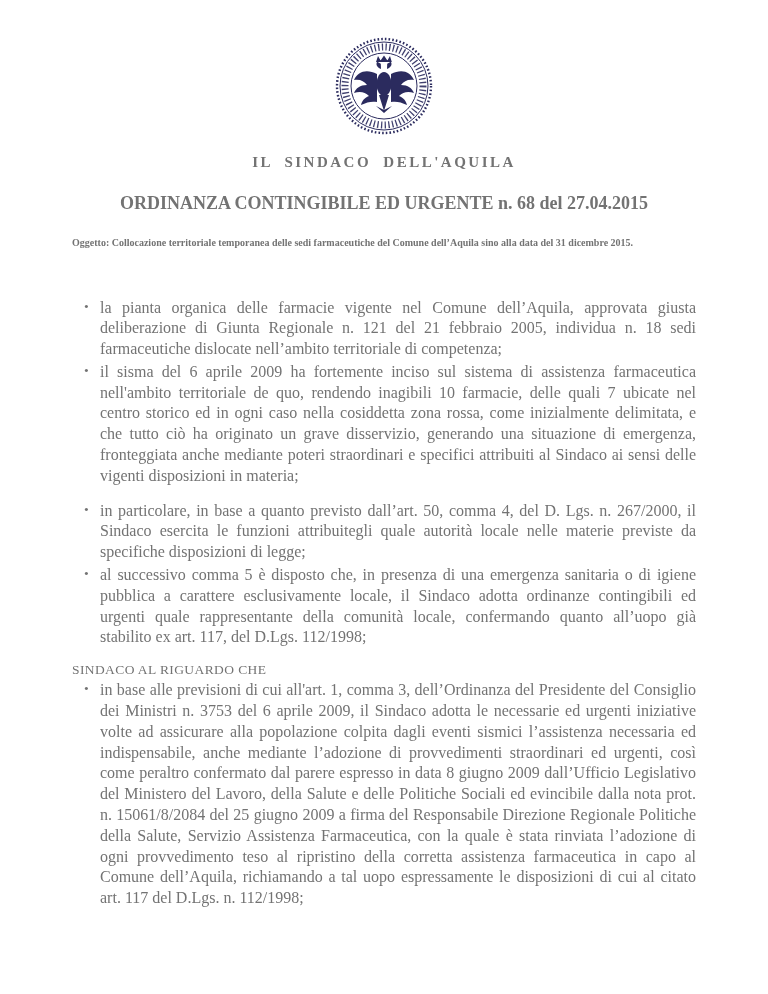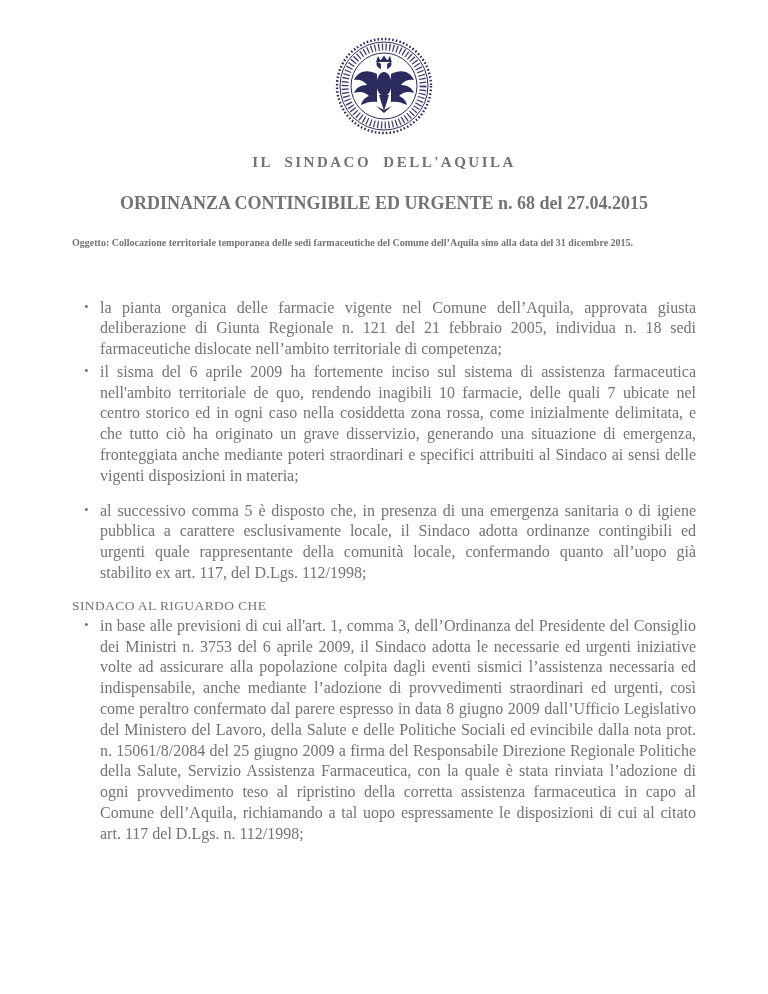--- a/index.html
+++ b/index.html
@@ -117,20 +117,21 @@
 
   <div class="section">
     <ul class="bullet-list">
       <li>la pianta organica delle farmacie vigente nel Comune dell’Aquila, approvata giusta deliberazione di Giunta Regionale n. 121 del 21 febbraio 2005, individua n. 18 sedi farmaceutiche dislocate nell’ambito territoriale di competenza;</li>
       <li>il sisma del 6 aprile 2009 ha fortemente inciso sul sistema di assistenza farmaceutica nell'ambito territoriale de quo, rendendo inagibili 10 farmacie, delle quali 7 ubicate nel centro storico ed in ogni caso nella cosiddetta zona rossa, come inizialmente delimitata, e che tutto ciò ha originato un grave disservizio, generando una situazione di emergenza,  fronteggiata anche mediante poteri straordinari e specifici attribuiti al Sindaco ai sensi delle vigenti disposizioni in materia;</li>
     </ul>
   </div>
 
   <div class="section">
     <ul class="bullet-list">
+      <li>in particolare, in base a quanto previsto dall’art. 50, comma 4, del D. Lgs. n. 267/2000, il Sindaco esercita le funzioni attribuitegli quale autorità locale nelle materie previste da specifiche disposizioni di legge;</li>
       <li>al successivo comma 5 è disposto che, in presenza di una emergenza sanitaria o di igiene pubblica a carattere esclusivamente locale, il Sindaco adotta ordinanze contingibili ed urgenti quale rappresentante della comunità locale, confermando quanto all’uopo già stabilito ex art. 117, del D.Lgs. 112/1998;</li>
     </ul>
   </div>
 
   <div class="section">
     <h3 class="section-heading">SINDACO AL RIGUARDO CHE</h3>
     <ul class="bullet-list">
       <li>in base alle previsioni di cui all'art. 1, comma 3, dell’Ordinanza del Presidente del Consiglio dei Ministri n. 3753 del 6 aprile 2009, il Sindaco adotta le necessarie ed urgenti iniziative volte ad assicurare alla popolazione colpita dagli eventi sismici l’assistenza necessaria ed indispensabile, anche mediante l’adozione di provvedimenti straordinari ed urgenti, così come peraltro confermato dal parere espresso in data 8 giugno 2009 dall’Ufficio Legislativo del Ministero del Lavoro, della Salute e delle Politiche Sociali ed evincibile dalla nota prot. n. 15061/8/2084 del 25 giugno 2009 a firma del Responsabile Direzione Regionale Politiche della Salute, Servizio Assistenza Farmaceutica, con la quale è stata rinviata l’adozione di ogni provvedimento teso al ripristino della corretta assistenza farmaceutica in capo al Comune dell’Aquila, richiamando a tal uopo espressamente le disposizioni di cui al citato art. 117 del D.Lgs. n. 112/1998;</li>
     </ul>
   </div>

